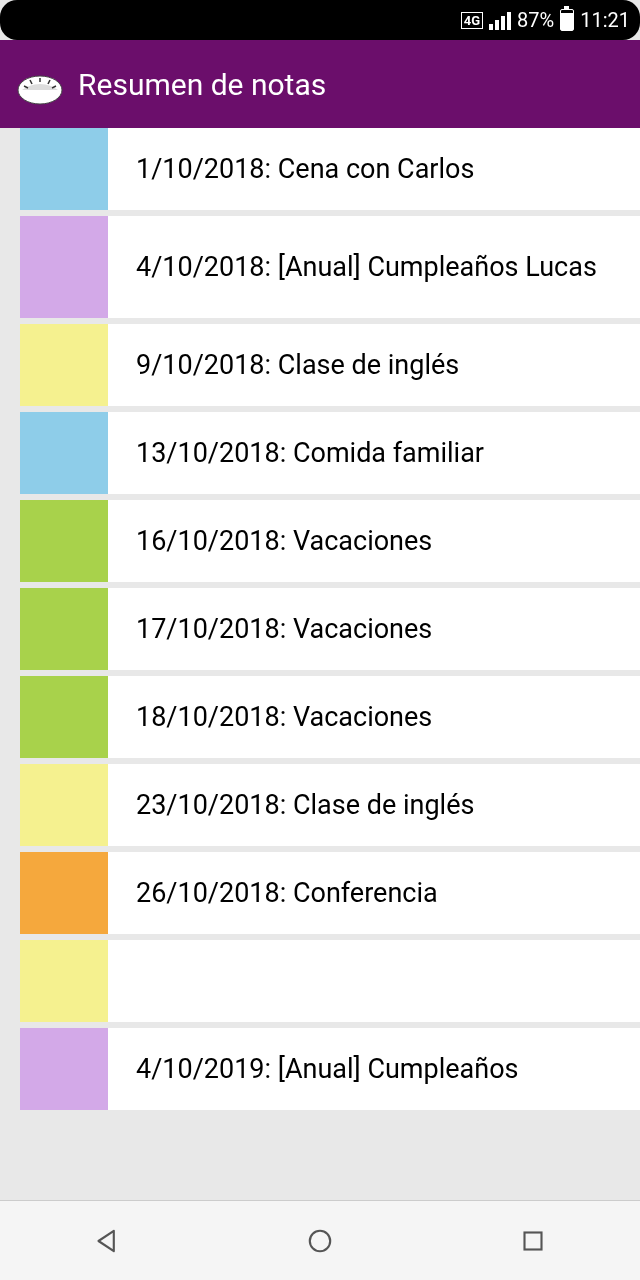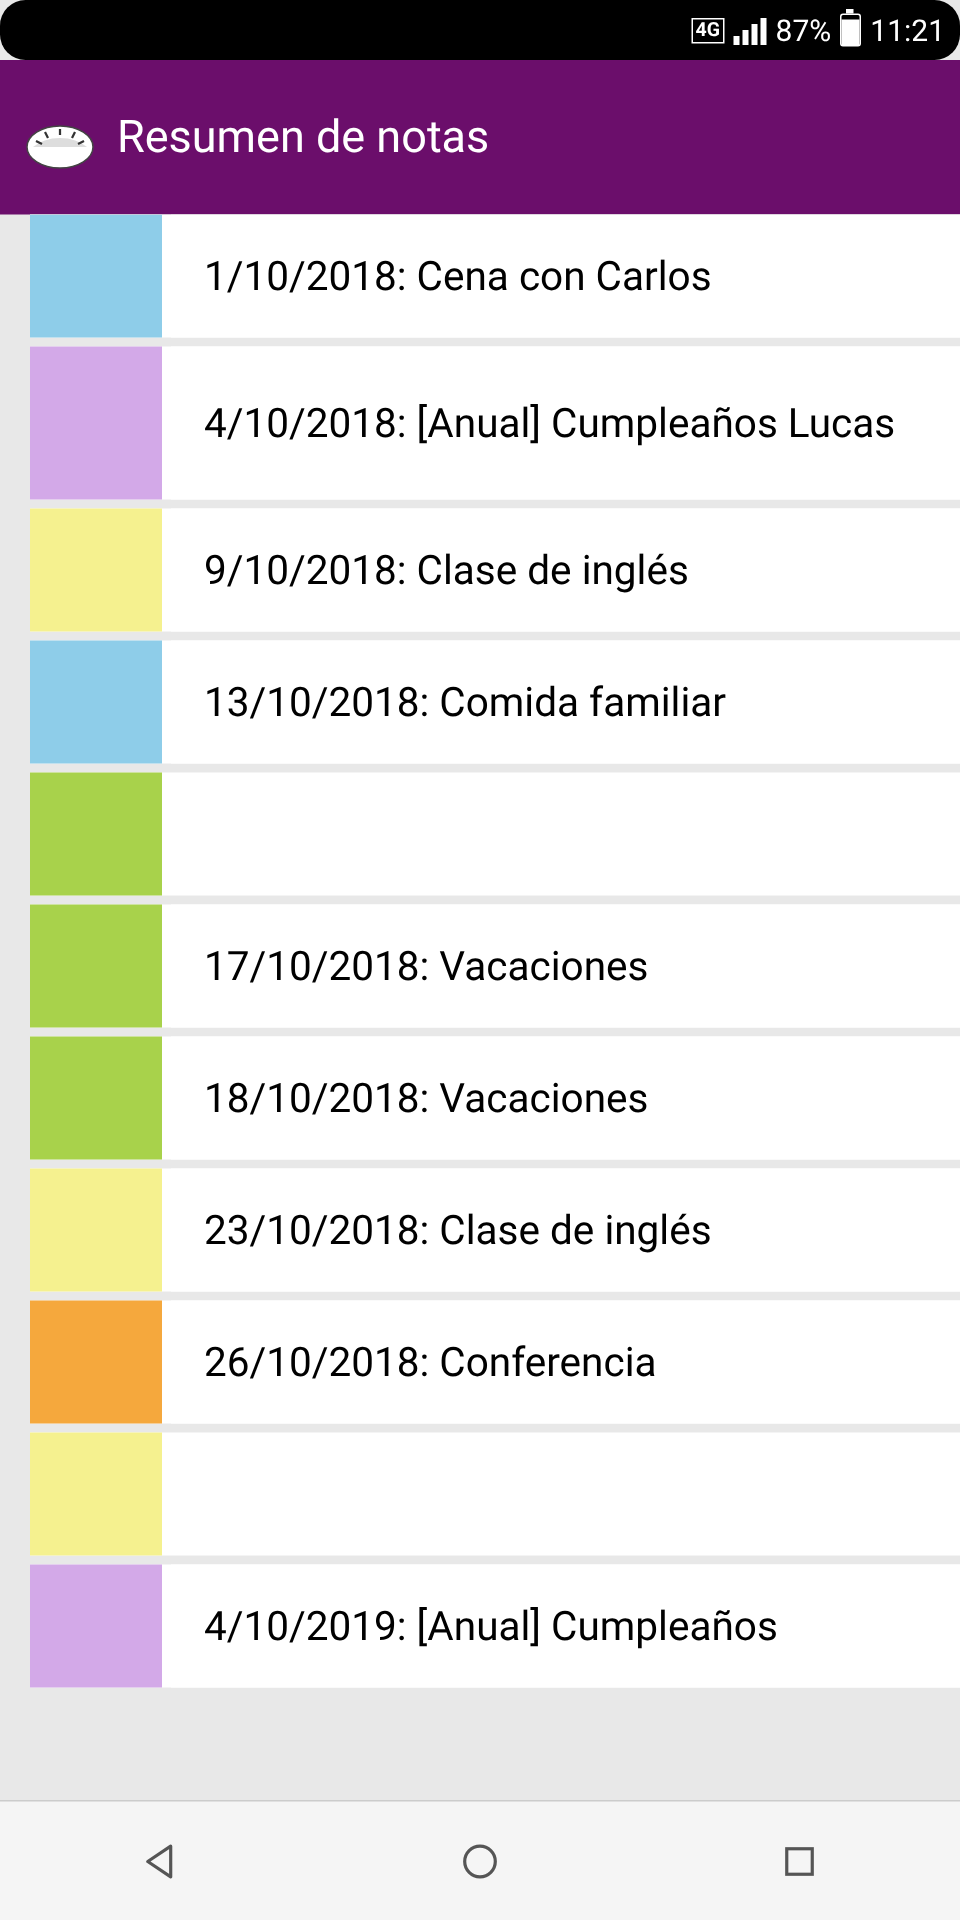--- a/index.html
+++ b/index.html
@@ -65,21 +65,21 @@
       width: 5px;
       height: 3px;
       background: #fff;
     }
     .status-battery-fill {
       background: #fff;
       width: 100%;
       height: 87%;
     }
     .app-bar {
-      height: 103px;
+      height: 88px;
       background: #6b0e6b;
       color: #fff;
       display: flex;
       align-items: center;
       padding: 0 16px;
       gap: 14px;
     }
     .app-icon {
       width: 48px;
       height: 48px;
@@ -186,20 +186,21 @@
     <div class="note-item">
       <div class="note-color" style="background: rgb(245, 241, 143);"></div>
       <div class="note-text">9/10/2018: Clase de inglés</div>
     </div>
     <div class="note-item">
       <div class="note-color" style="background: rgb(142, 205, 233);"></div>
       <div class="note-text">13/10/2018: Comida familiar</div>
     </div>
     <div class="note-item">
       <div class="note-color" style="background: rgb(168, 210, 75);"></div>
+      <div class="note-text">16/10/2018: Vacaciones</div>
     </div>
     <div class="note-item">
       <div class="note-color" style="background: rgb(168, 210, 75);"></div>
       <div class="note-text">17/10/2018: Vacaciones</div>
     </div>
     <div class="note-item">
       <div class="note-color" style="background: rgb(168, 210, 75);"></div>
       <div class="note-text">18/10/2018: Vacaciones</div>
     </div>
     <div class="note-item">

